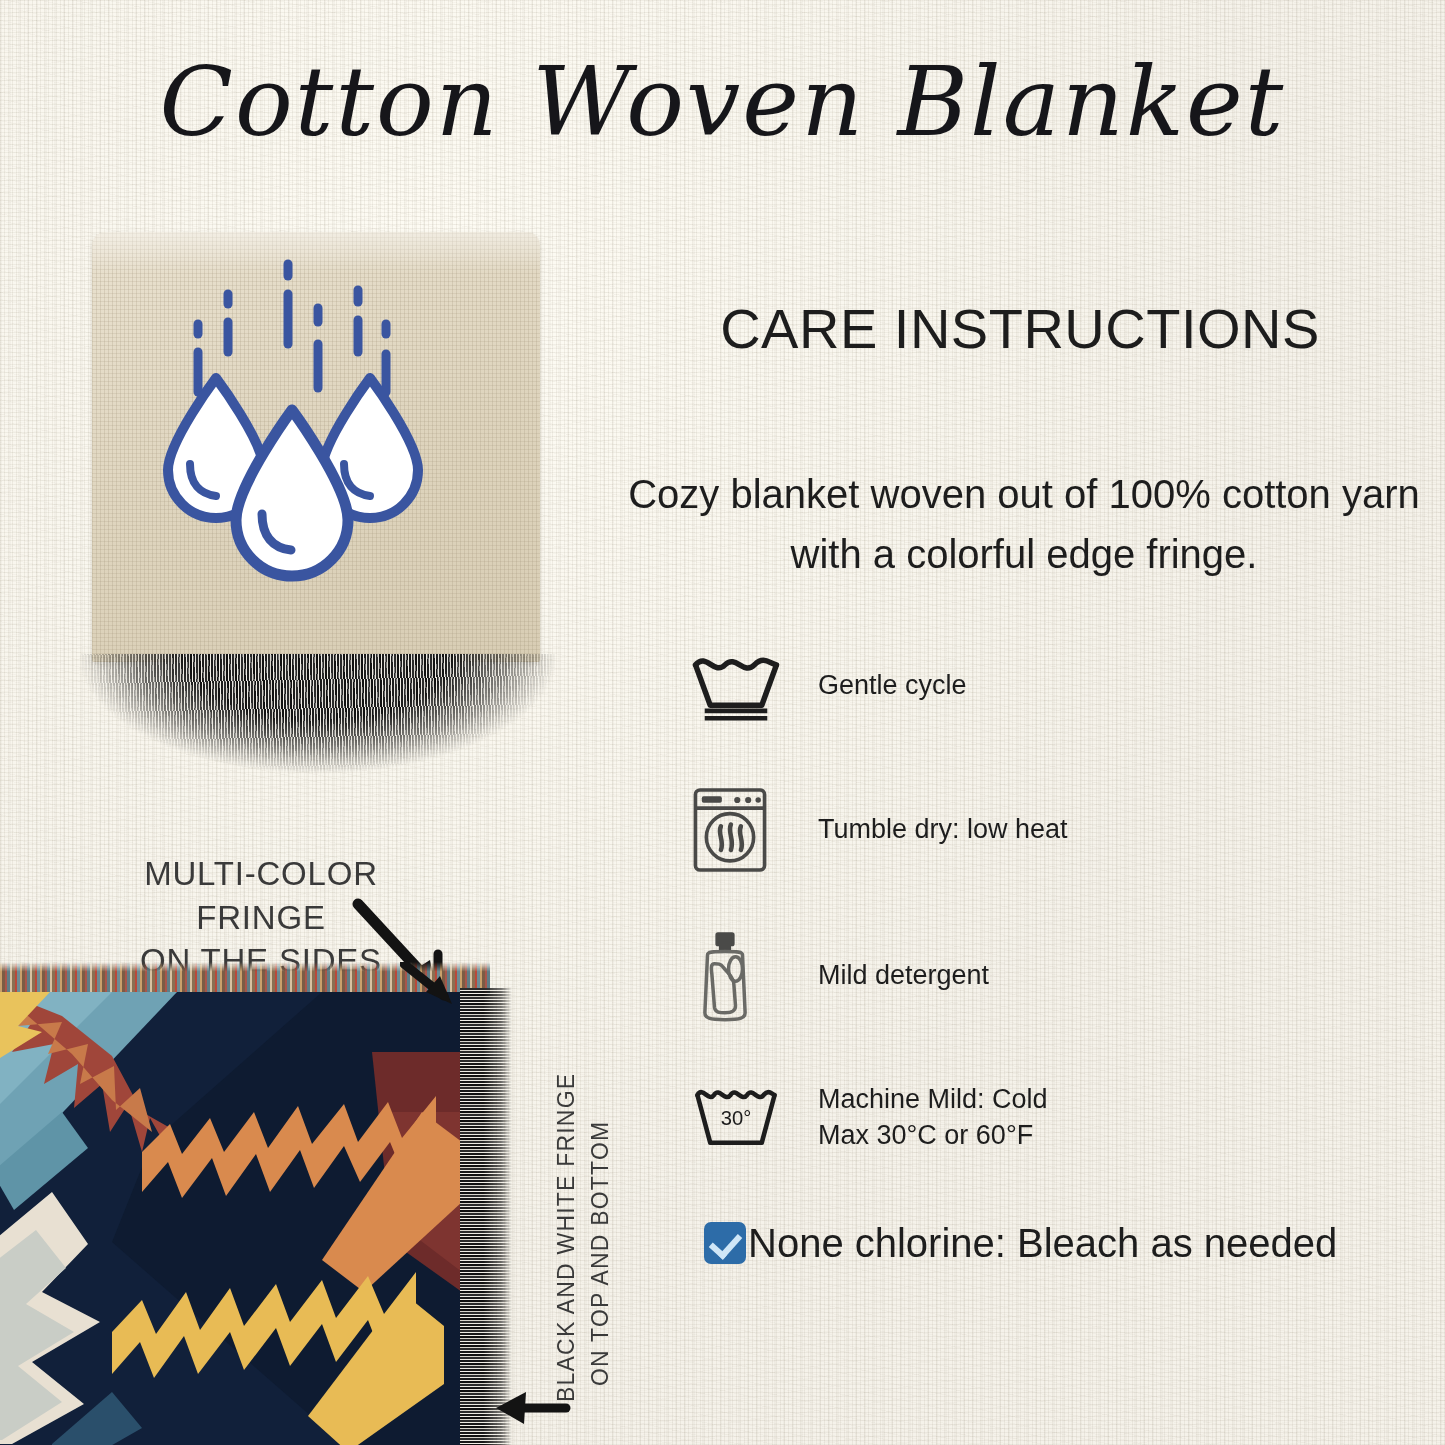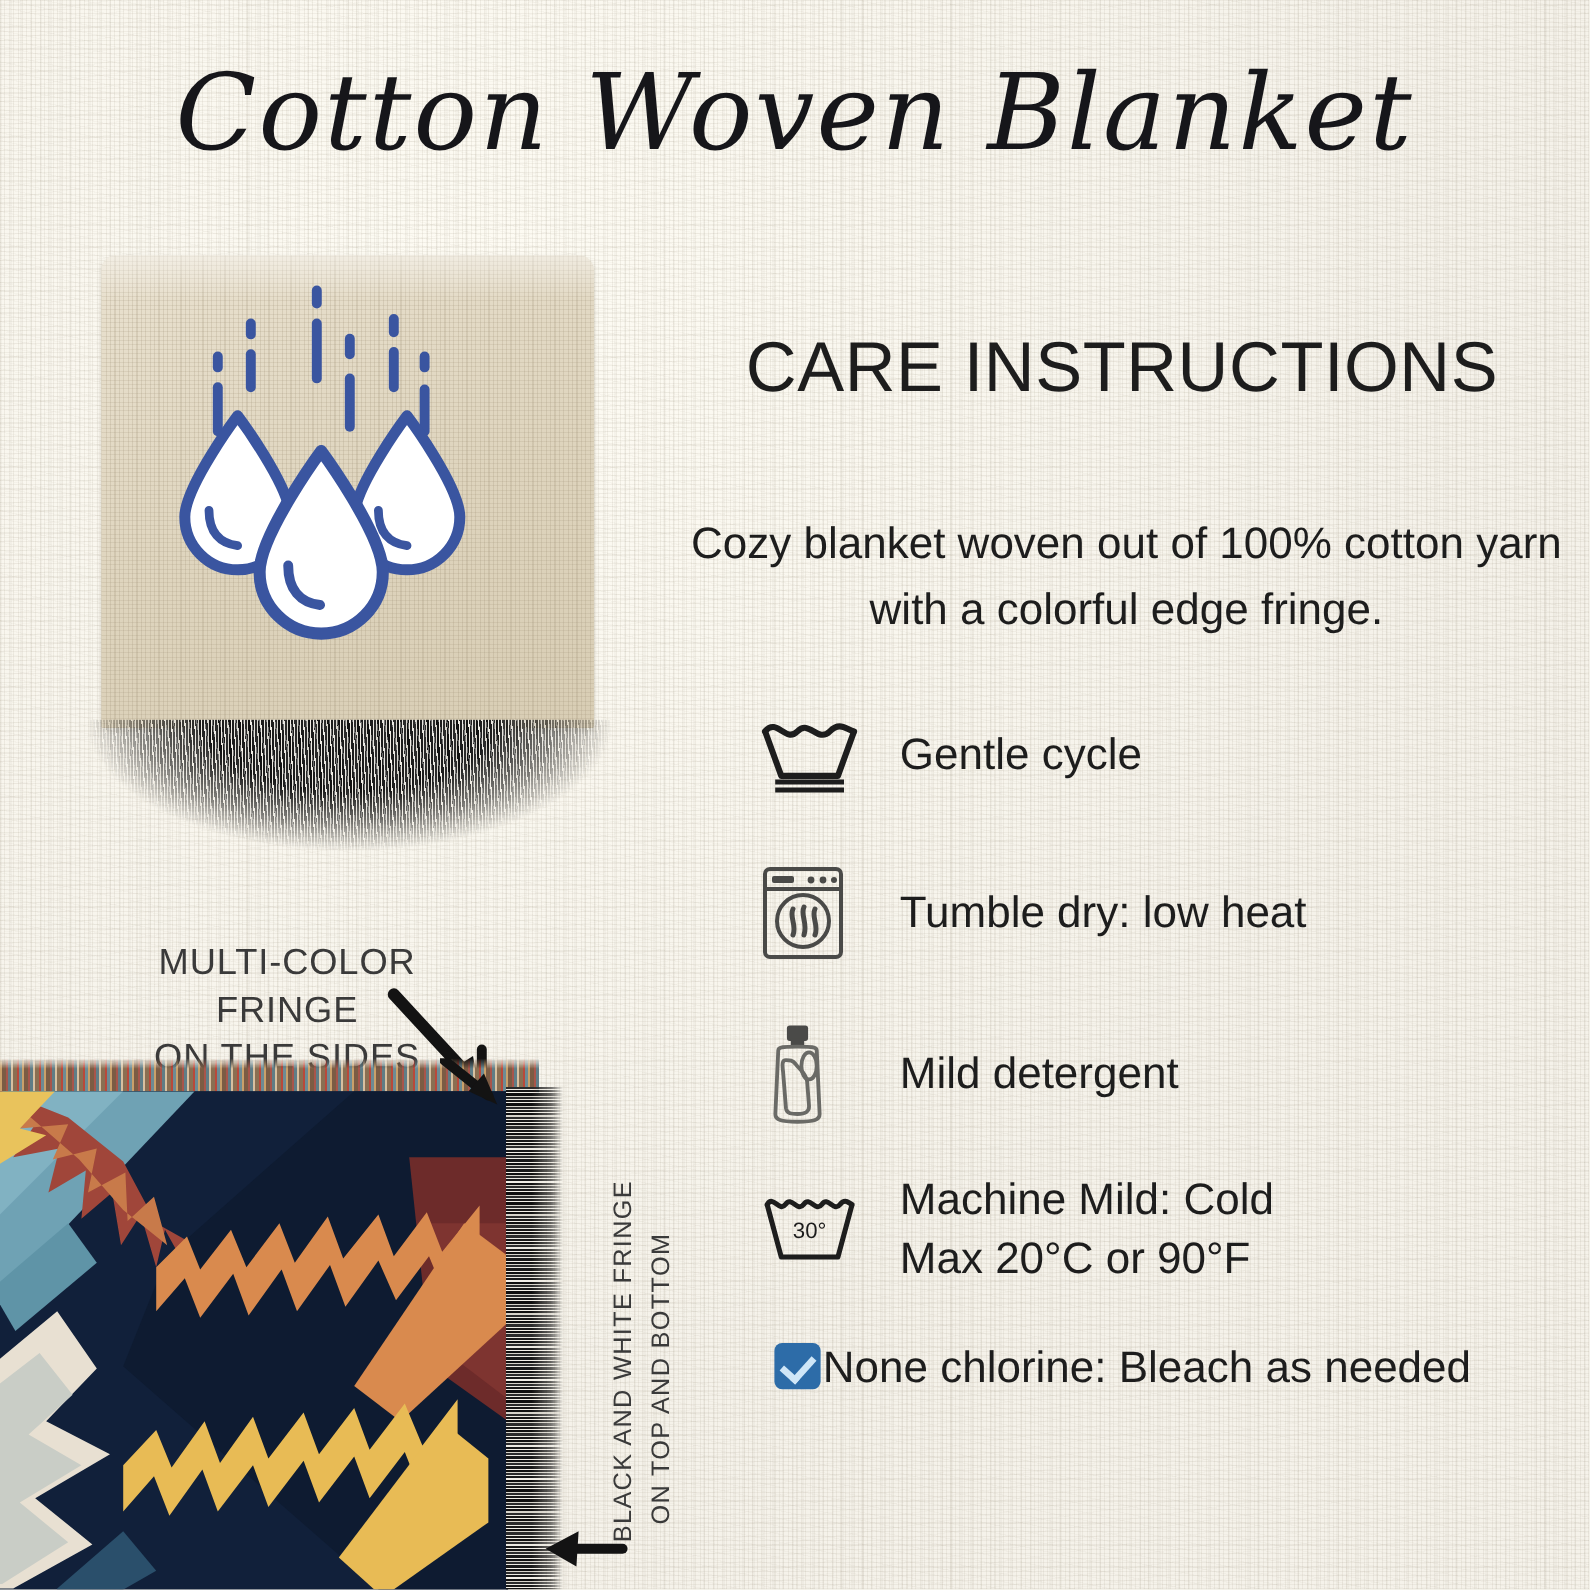--- a/index.html
+++ b/index.html
@@ -134,35 +134,35 @@
     white-space:nowrap;
     font-size:23px;letter-spacing:1.2px;color:#3a3a3a;
   }
   #anno-vertical .l1{left:28px;top:372px;}
   #anno-vertical .l2{left:62px;top:356px;}
 
   
   #care-heading{
     position:absolute;left:620px;width:800px;top:296px;
     text-align:center;
-    font-size:64px;letter-spacing:.5px;color:#1d1d1d;
+    font-size:56px;letter-spacing:.5px;color:#1d1d1d;
   }
   #care-desc{
     position:absolute;left:628px;width:792px;top:464px;
     text-align:center;
     font-size:40px;line-height:1.5;color:#1d1d1d;
   }
 
   .care-list{position:absolute;left:690px;top:630px;width:700px;}
   .care-row{position:relative;display:flex;align-items:center;min-height:112px;}
   .care-row .ico{
     width:110px;flex:0 0 110px;display:flex;align-items:center;justify-content:flex-start;
   }
   .care-row .txt{
-    font-size:40px;line-height:1.32;color:#1d1d1d;padding-left:18px;
+    font-size:27px;line-height:1.32;color:#1d1d1d;padding-left:18px;
   }
   .care-row.r1{margin-bottom:32px;}
   .care-row.r2{margin-bottom:34px;}
   .care-row.r3{margin-bottom:30px;}
   .care-row.r4{margin-bottom:40px;align-items:center;}
 
   .bleach-row{position:relative;padding-left:14px;}
   .bleach-text{
     font-size:40px;line-height:1.45;color:#1d1d1d;
     width:640px;
@@ -347,21 +347,21 @@
     <div class="care-row r4">
       <div class="ico">
         <svg viewBox="0 0 100 74" width="92" height="68">
           <path d="M8 12 C14 2 20 20 26 12 C32 3 38 20 44 12 C50 3 56 20 62 12 C68 3 74 20 80 12 C85 6 88 10 92 12" fill="none" stroke="#1d1d1d" stroke-width="5" stroke-linecap="round"></path>
           <path d="M8 12 L22 64 L78 64 L92 12" fill="none" stroke="#1d1d1d" stroke-width="5" stroke-linejoin="round"></path>
           <text x="50" y="45" font-family="Liberation Sans, sans-serif" font-size="22" text-anchor="middle" fill="#1d1d1d">30°</text>
         </svg>
       </div>
       <div class="txt">
         <div>Machine Mild: Cold</div>
-        <div>Max 20°C or 90°F</div>
+        <div>Max 30°C or 60°F</div>
       </div>
     </div>
 
     <div class="bleach-row">
       <div class="bleach-text">
         <span class="chk"></span><span>None chlorine: Bleach as needed</span>
       </div>
     </div>
 
   </div>

